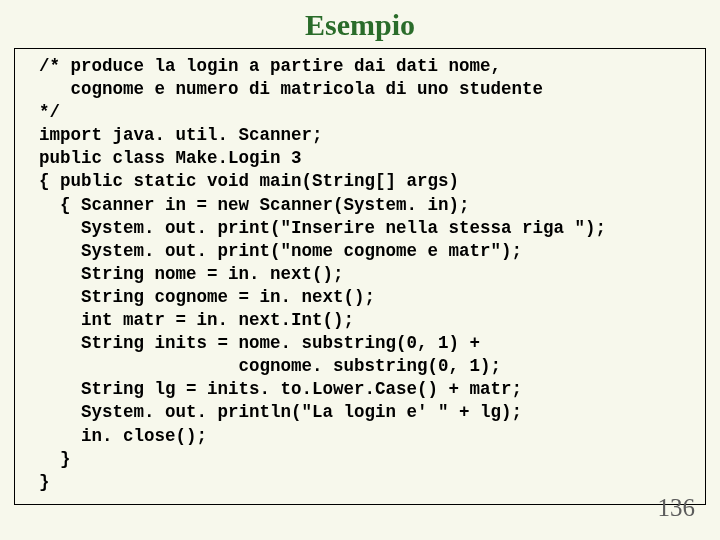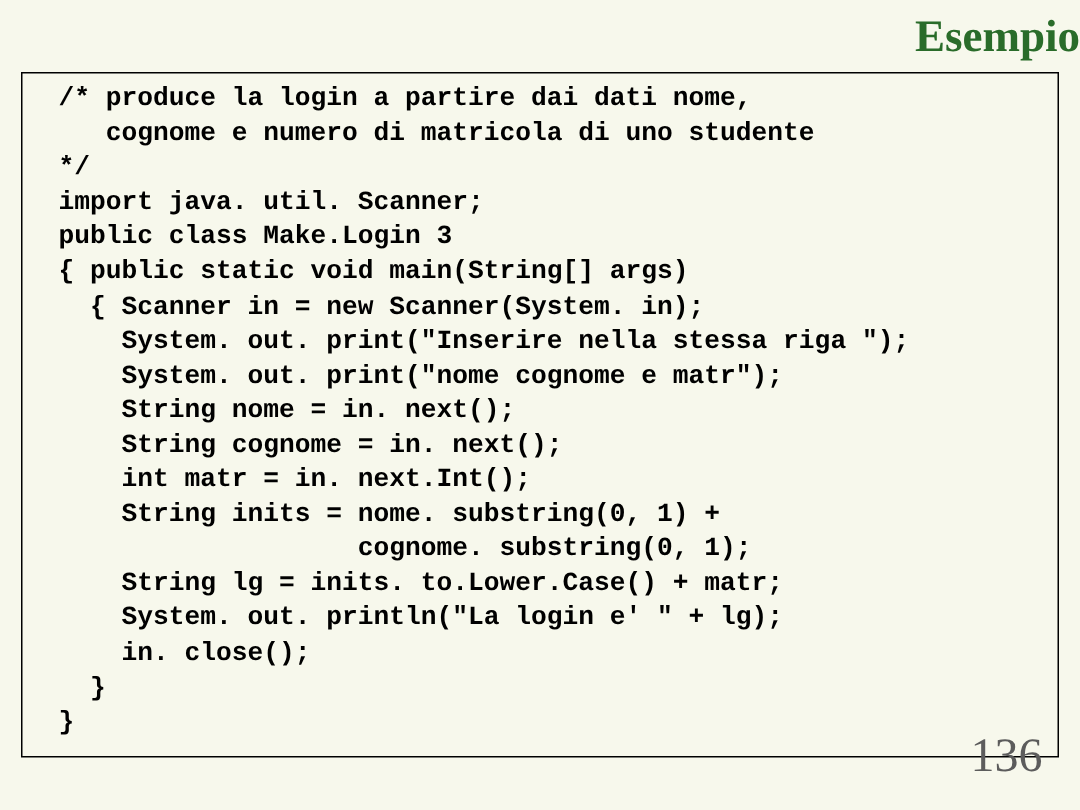--- a/index.html
+++ b/index.html
@@ -10,21 +10,21 @@
     background: #f7f8ec;
     font-family: Georgia, 'Times New Roman', serif;
   }
   .slide {
     width: 720px;
     height: 540px;
     position: relative;
     box-sizing: border-box;
   }
   .title {
-    text-align: right;
+    text-align: center;
     font-size: 30px;
     font-weight: bold;
     color: #2a6c2a;
     padding-top: 8px;
     padding-bottom: 6px;
     font-family: 'Times New Roman', Times, serif;
   }
   .code-box {
     margin: 0 14px 0 14px;
     border: 1px solid #000;
@@ -36,21 +36,21 @@
     font-size: 17.5px;
     font-weight: bold;
     line-height: 1.32;
     white-space: pre;
     color: #000;
   }
   .page-num {
     position: absolute;
     right: 25px;
     bottom: 18px;
-    font-size: 32px;
+    font-size: 25px;
     color: #5c5c5c;
     font-family: 'Times New Roman', Times, serif;
   }
 </style>
 </head>
 <body>
 
 <div class="slide">
   <div class="title">Esempio</div>
   <div class="code-box">

